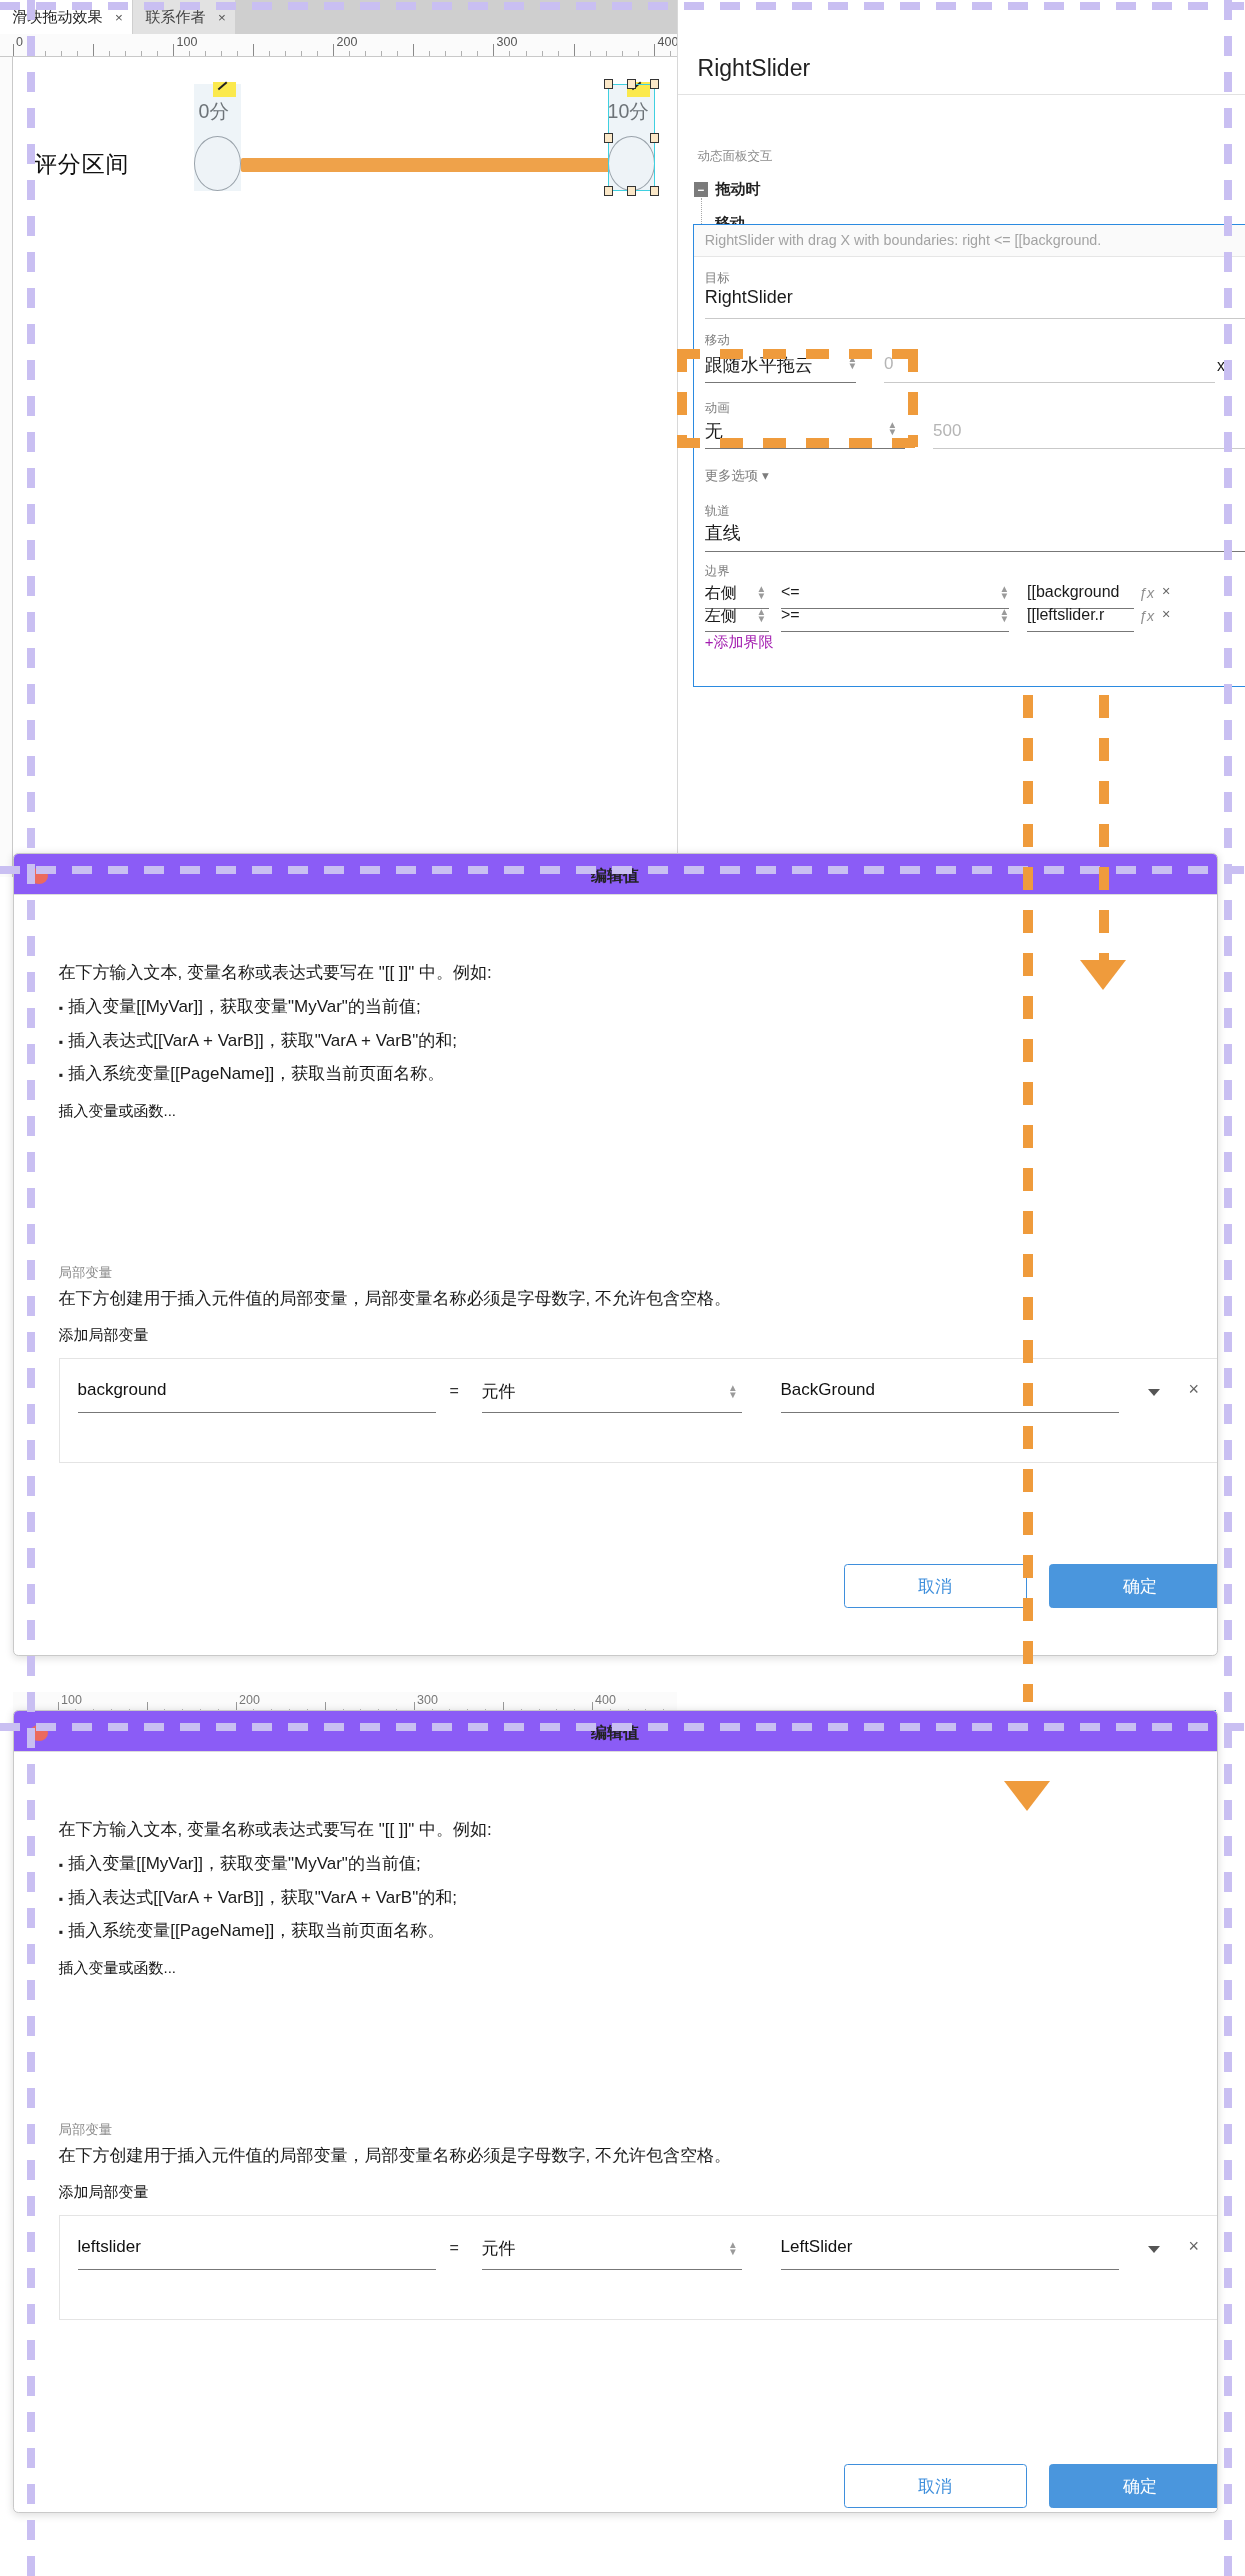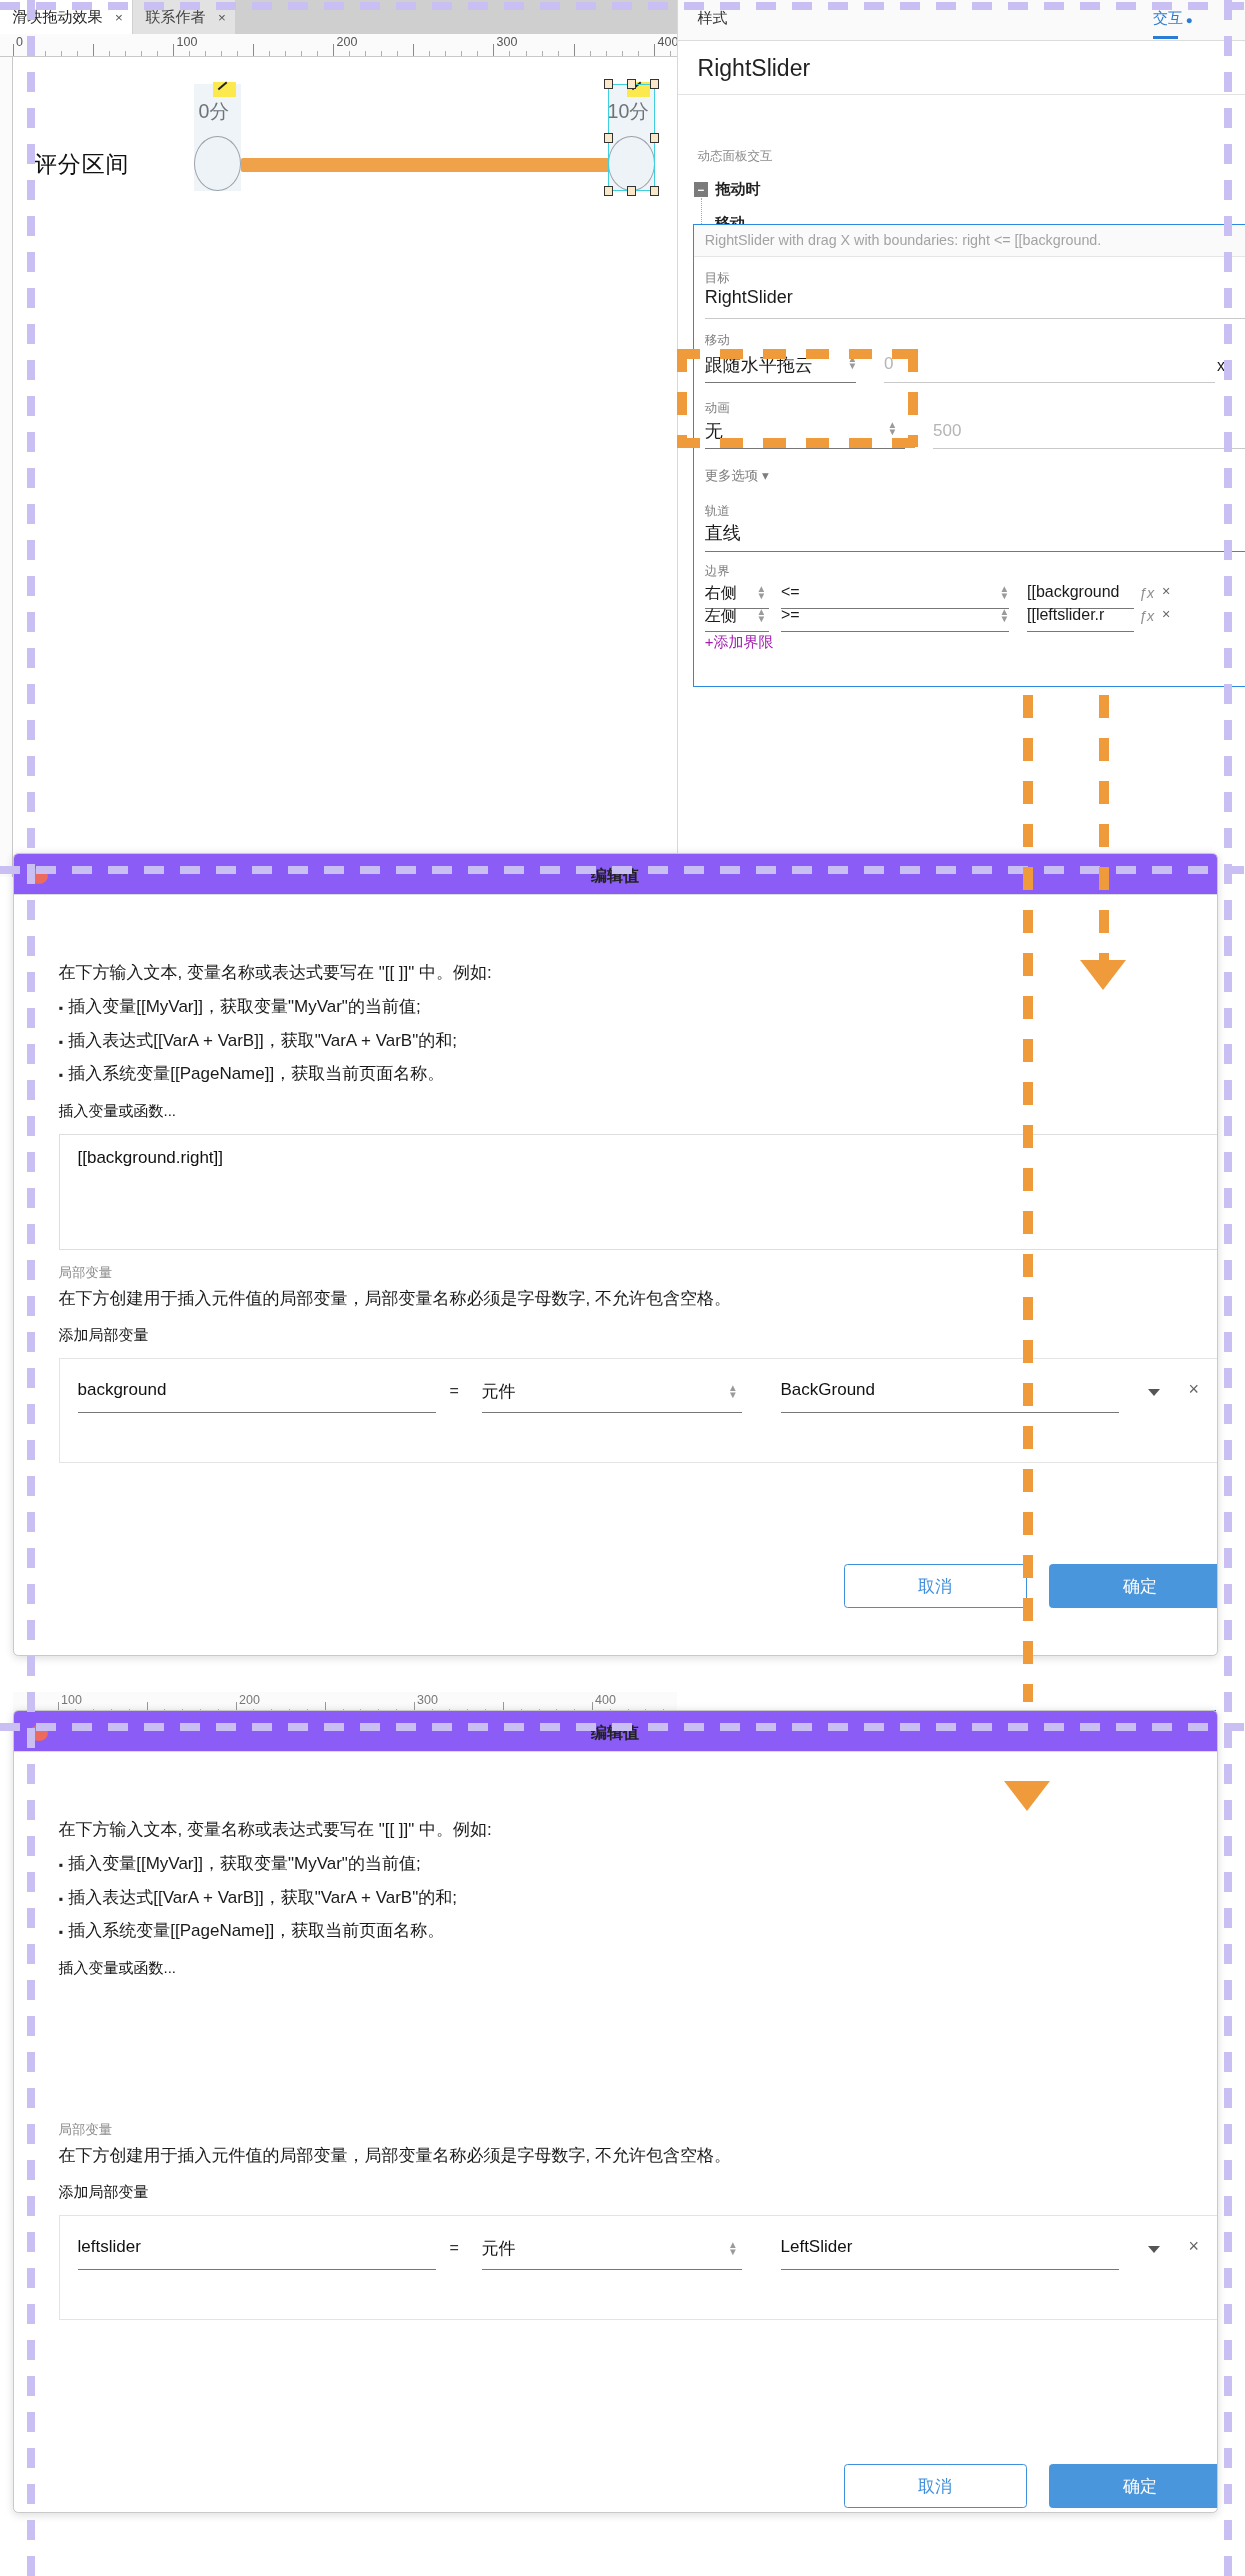--- a/index.html
+++ b/index.html
@@ -232,27 +232,20 @@
       <div class="handle" style="left:637px;  top:22px;"></div>
       <div class="handle" style="left:591px;  top:76px;"></div>
       <div class="handle" style="left:637px;  top:76px;"></div>
       <div class="handle" style="left:591px;  top:129px;"></div>
       <div class="handle" style="left:614px;  top:129px;"></div>
       <div class="handle" style="left:637px;  top:129px;"></div>
     </div>
 
     <div class="rpanel">
 
-      <div class="rpanel-tabs">
-        <div class="rtab style-tab">样式</div>
-        <div class="rtab inter-tab">
-          <span>交互</span><span class="dot">●</span>
-          <span class="underline"></span>
-        </div>
-      </div>
 
       <div class="widget-name">RightSlider</div>
       <div class="rpanel-sep" style="top:94px;"></div>
 
       <div class="sect-label" style="left:19.6px; top:148px;">动态面板交互</div>
 
       <div class="tree-row" style="left:16px; top:180px;">
         <span class="tree-toggle">−</span>
         <span>拖动时</span>
       </div>
@@ -329,23 +322,20 @@
       <div class="tt">编辑值</div>
     </div>
 
     <div class="dtext" style="left:45px; top:107px;">在下方输入文本, 变量名称或表达式要写在 "[[ ]]" 中。例如:</div>
     <div class="dbullet" style="left:45px; top:141px;">插入变量[[MyVar]]，获取变量"MyVar"的当前值;</div>
     <div class="dbullet" style="left:45px; top:175px;">插入表达式[[VarA + VarB]]，获取"VarA + VarB"的和;</div>
     <div class="dbullet" style="left:45px; top:208px;">插入系统变量[[PageName]]，获取当前页面名称。</div>
 
     <div class="dlink" style="left:45px; top:248px;">插入变量或函数...</div>
 
-    <div class="dinput" style="left:45px; top:280px; width:1161px; height:116px;">
-      <div class="val">[[background.right]]</div>
-    </div>
 
     <div class="dlabel" style="left:45px; top:410px;">局部变量</div>
     <div class="dtext" style="left:45px; top:433px;">在下方创建用于插入元件值的局部变量，局部变量名称必须是字母数字, 不允许包含空格。</div>
     <div class="dlink" style="left:45px; top:472px;">添加局部变量</div>
 
     <div class="varbox" style="left:45px; top:504px; width:1161px; height:105px;">
       <div class="vfield" style="left:18px; top:21.4px;">background</div>
       <div class="vline" style="left:18px; top:53px; width:358px;"></div>
       <div class="veq" style="left:390px; top:23px;">=</div>
       <div class="vfield" style="left:422px; top:21.4px;">元件</div>

